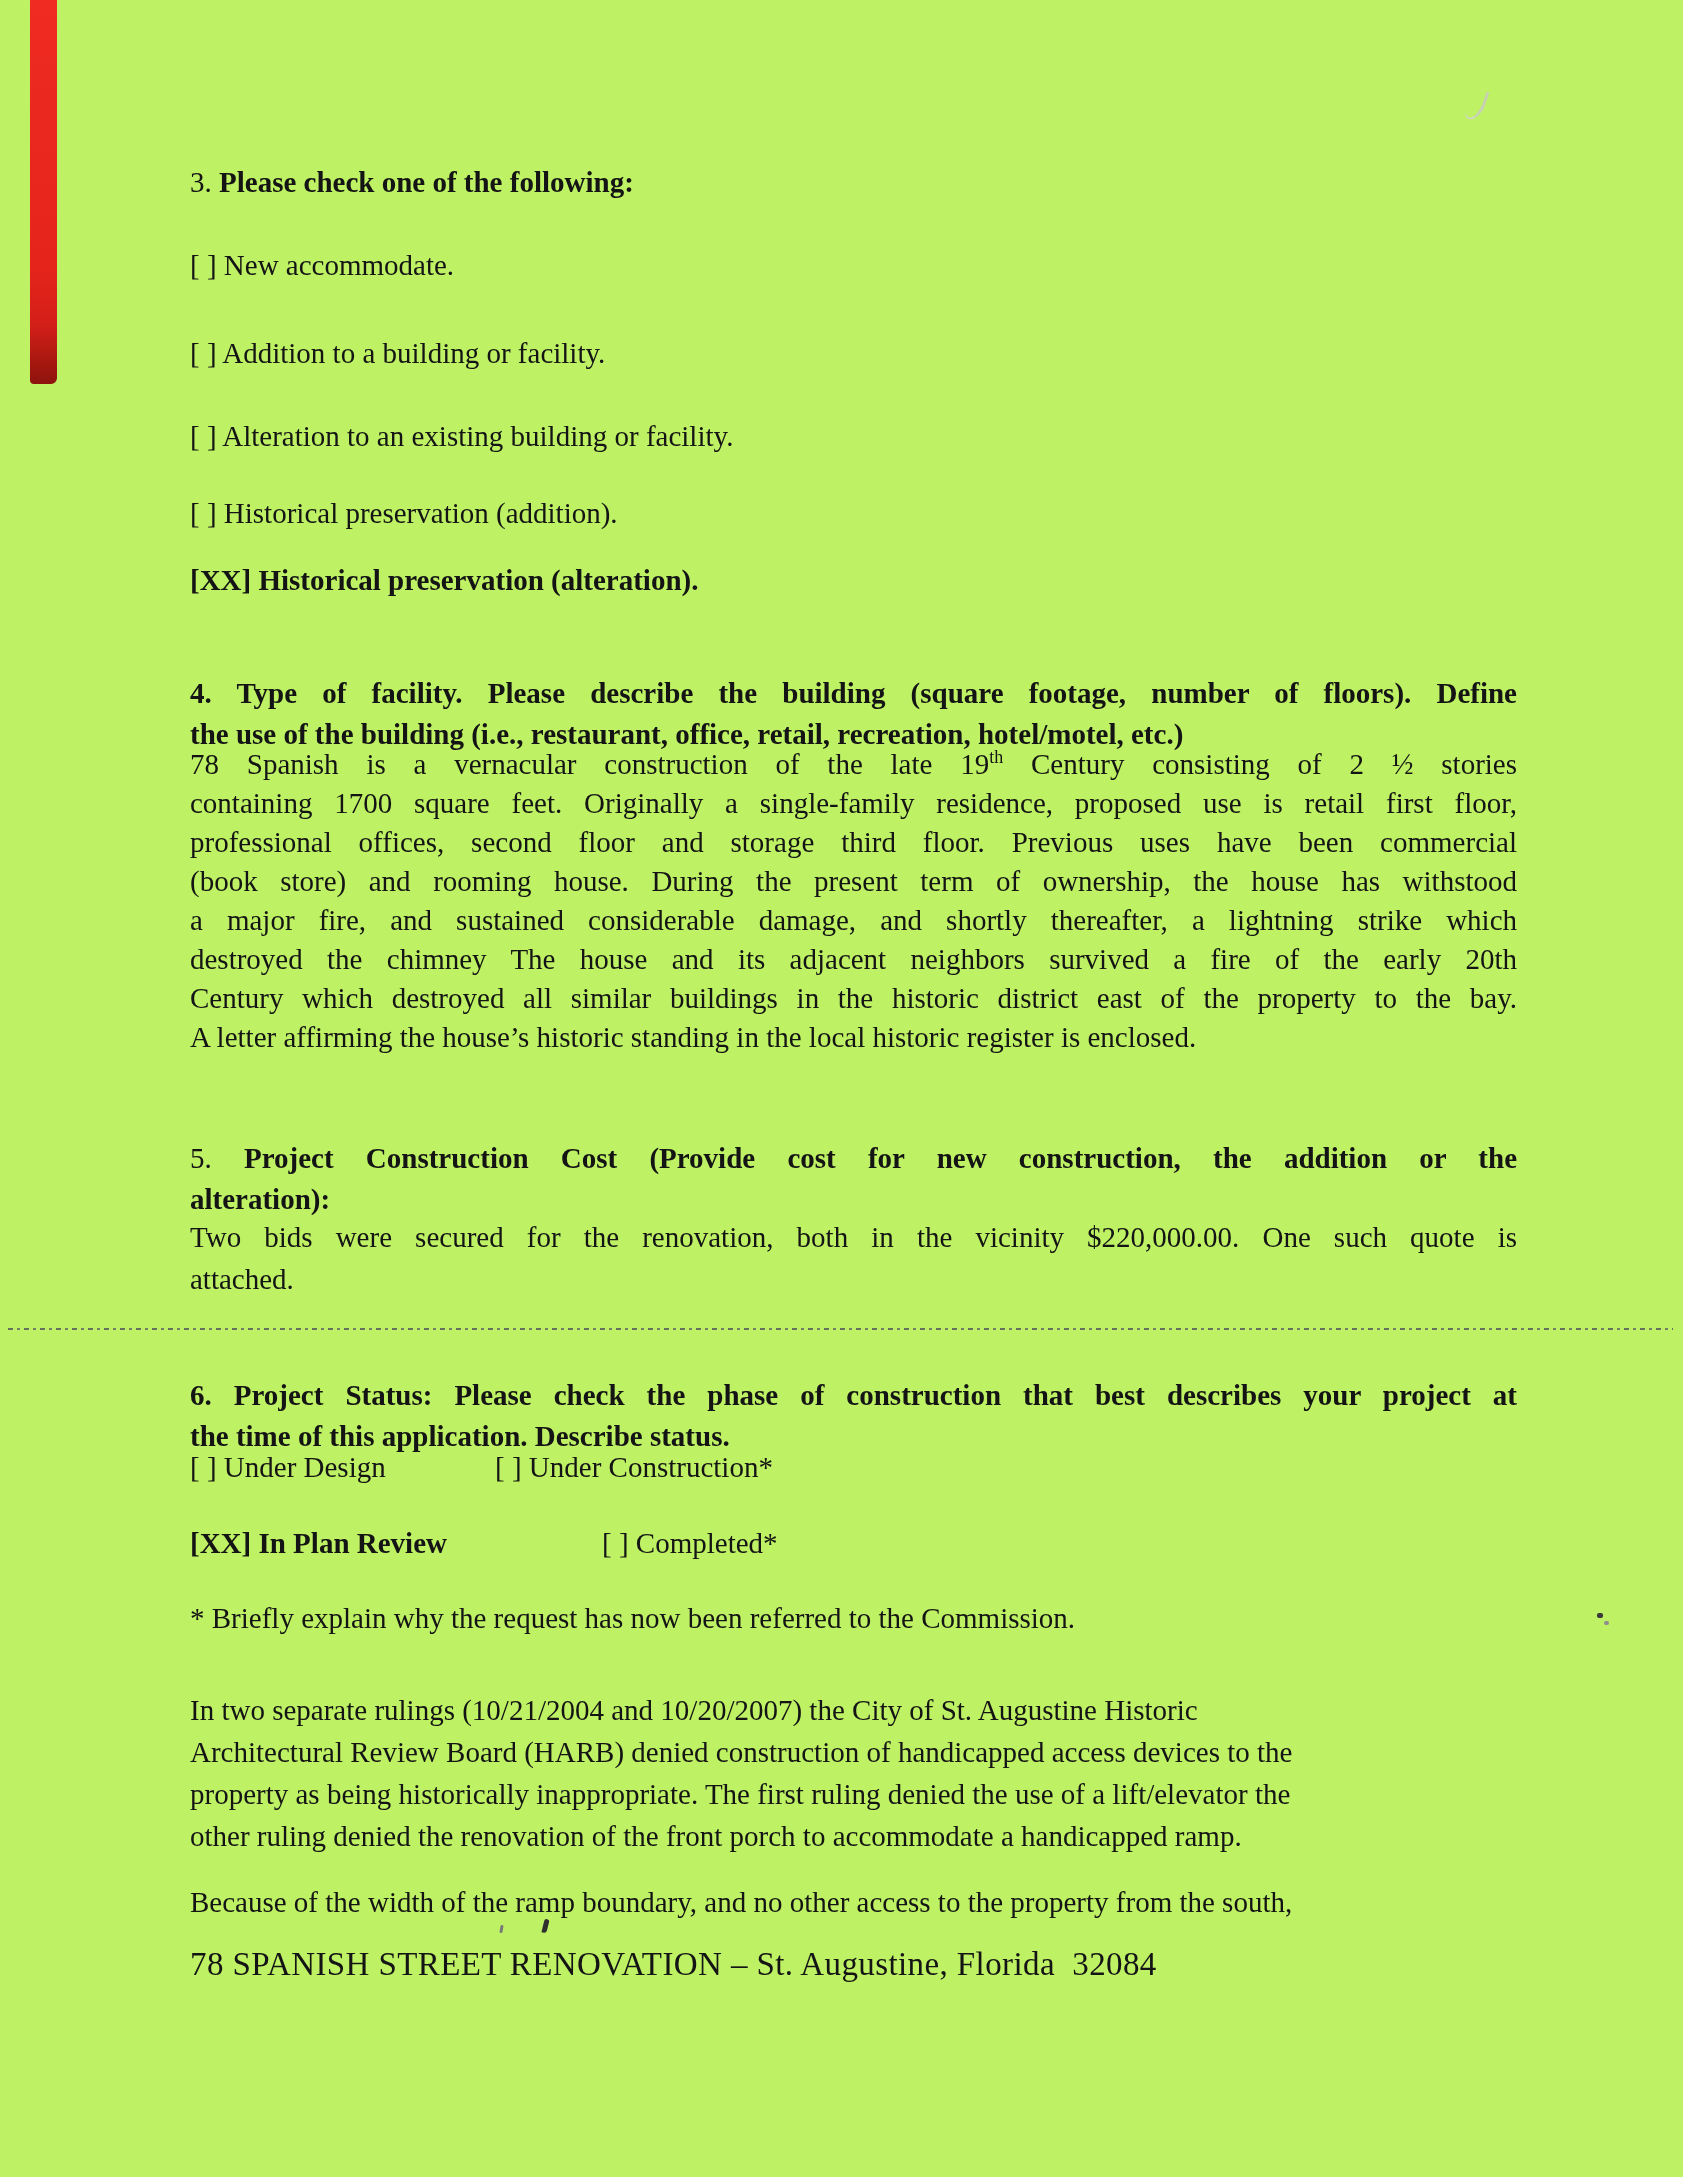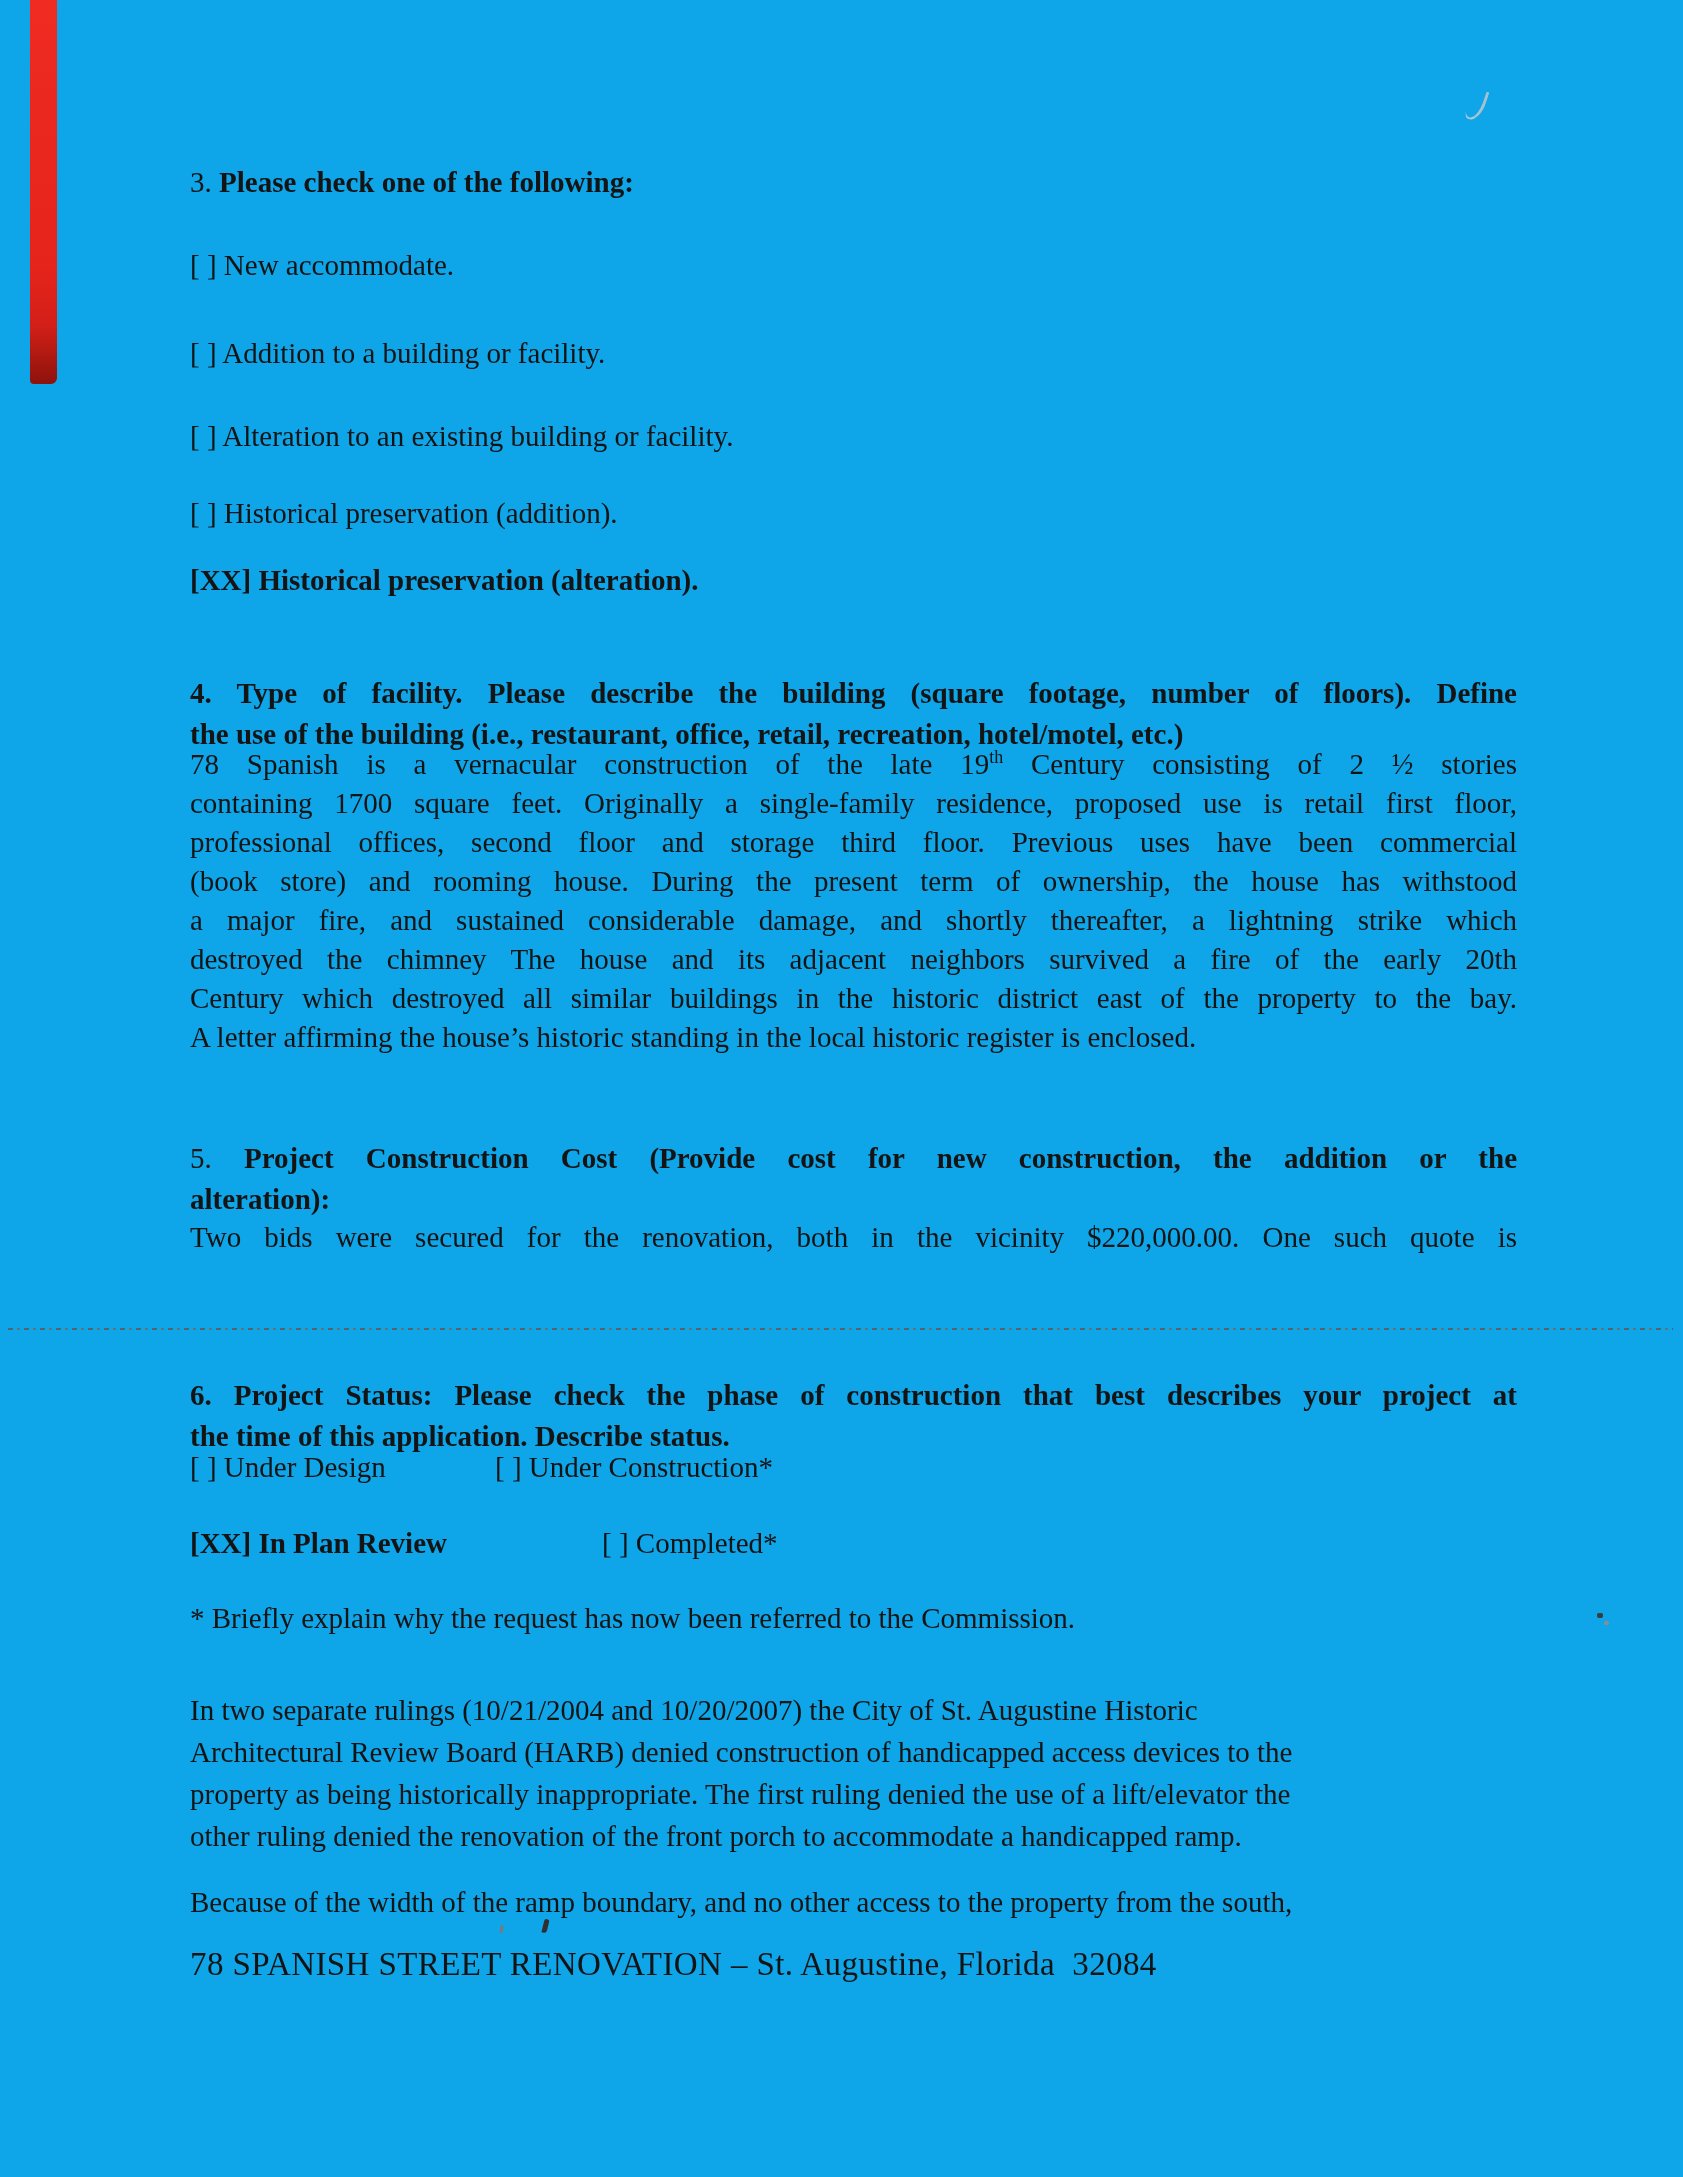--- a/index.html
+++ b/index.html
@@ -1,17 +1,17 @@
 <!DOCTYPE html>
 <html><head>
 <meta charset="utf-8">
 <style>
   html,body{margin:0;padding:0;background:#ffffff;}
   .page{
-    position:relative;width:1683px;height:2177px;background:#0ea5e9;overflow:hidden;
+    position:relative;width:1683px;height:2177px;background:#bef264;overflow:hidden;
     font-family:"Liberation Serif","DejaVu Serif",serif;color:#141414;font-size:29px;
   }
   .block{position:absolute;left:190px;width:1327px;}
   .bold{font-weight:bold;}
   .jline{text-align:justify;text-align-last:justify;}
   .lline{text-align:left;text-align-last:left;}
   .sup{vertical-align:super;font-size:0.62em;line-height:0;}
   .sec4-heading,.sec5-heading,.sec6-heading{line-height:41px;margin-top:36px;}
   .sec4-body{line-height:39px;}
   .sec5-body,.para7{line-height:42px;}
@@ -95,20 +95,21 @@
   <div class="block sec5-heading" style="top:1102px">
     <div class="jline">
       <span>5.</span>
       <span class="bold">Project Construction Cost (Provide cost for new construction, the addition or the</span>
     </div>
     <div class="lline bold">alteration):</div>
   </div>
 
   <div class="block sec5-body" style="top:1216px">
     <div class="jline">Two bids were secured for the renovation, both in the vicinity $220,000.00. One such quote is</div>
+    <div class="lline">attached.</div>
   </div>
 
   <div class="divider"></div>
 
   <div class="block sec6-heading bold" style="top:1339px">
     <div class="jline">6. Project Status: Please check the phase of construction that best describes your project at</div>
     <div class="lline">the time of this application. Describe status.</div>
   </div>
 
   <div class="block" style="top:1451px;height:40px">

